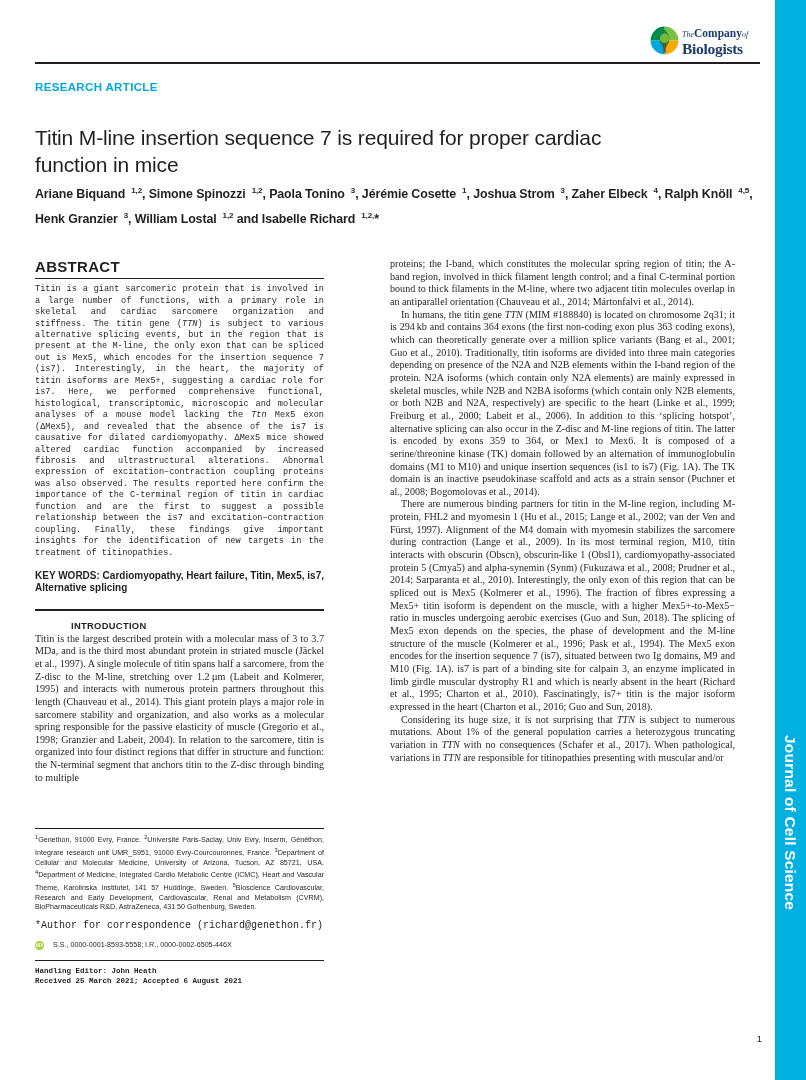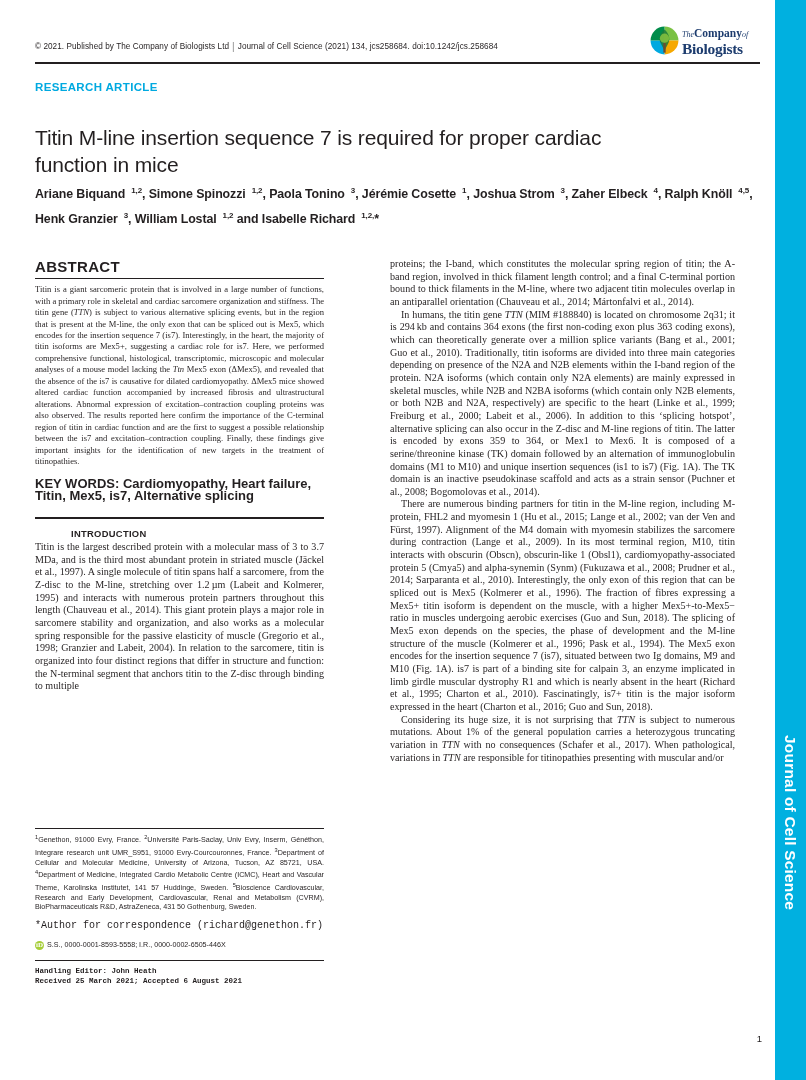--- a/index.html
+++ b/index.html
@@ -164,30 +164,30 @@
     font-size: 15px;
     letter-spacing: .3px;
     margin: 0 0 3px 0;
   }
   .abs-rule {
     height: 1.2px;
     background: #231f20;
     margin: 2px 0 5px 0;
   }
   .abstract-body {
-    font-family: Liberation Serif, serif;
+    font-family: Liberation Mono, monospace;
     font-size: 8.55px;
     line-height: 11.45px;
     text-align: justify;
     margin: 0;
   }
   .keywords {
     font-family: "Liberation Sans", sans-serif;
     font-weight: bold;
-    font-size: 13px;
+    font-size: 10px;
     line-height: 11.45px;
     margin-top: 11px;
     text-align: left;
   }
   .intro-rule {
     height: 1.6px;
     background: #231f20;
     margin: 16px 0 9px 0;
   }
   .body-serif {
@@ -232,21 +232,21 @@
     color: #231f20;
   }
   .orcid-line {
     font-family: "Liberation Sans", sans-serif;
     font-size: 7.15px;
     line-height: 11px;
     margin-top: 9px;
     color: #231f20;
     display: flex;
     align-items: center;
-    gap: 3px;
+    gap: 9px;
   }
   .orcid-icon {
     width: 9px; height: 9px;
     border-radius: 50%;
     background: #a6ce39;
     color: #fff;
     font-family: "Liberation Serif", serif;
     font-size: 7px;
     font-weight: bold;
     line-height: 9px;
@@ -275,25 +275,20 @@
 </style>
 </head>
 <body>
 
 <div class="page">
 
   <div class="side-band">
     <div class="side-band-text">Journal of Cell Science</div>
   </div>
 
-  <div class="masthead">
-    <div class="masthead-line">
-      <span>© 2021. Published by The Company of Biologists Ltd</span><span class="sep">|</span><span>Journal of Cell Science (2021) 134, jcs258684. doi:10.1242/jcs.258684</span>
-    </div>
-  </div>
 
   <div class="cob-logo">
     <svg class="cob-mark" viewBox="0 0 100 100">
       <circle cx="50" cy="50" r="49" fill="#ffffff"></circle>
       <path d="M50 2 A48 48 0 0 1 98 50 L50 50 Z" fill="#7ac143"></path>
       <path d="M98 50 A48 48 0 0 1 50 98 L50 50 Z" fill="#f6a800"></path>
       <path d="M50 98 A48 48 0 0 1 2 50 L50 50 Z" fill="#00a9e0"></path>
       <path d="M2 50 A48 48 0 0 1 50 2 L50 50 Z" fill="#008c4a"></path>
       <path d="M50 12 C34 26 30 44 36 58 C42 72 50 82 50 90 C50 82 58 72 64 58 C70 44 66 26 50 12 Z" fill="#1f7a3a" opacity="0.85"></path>
       <rect x="46" y="58" width="8" height="34" fill="#6d4c2f"></rect>

